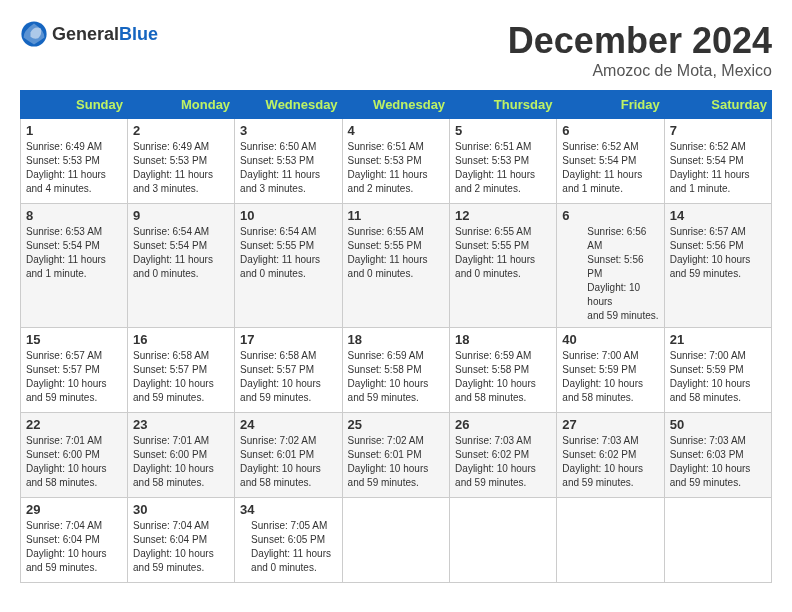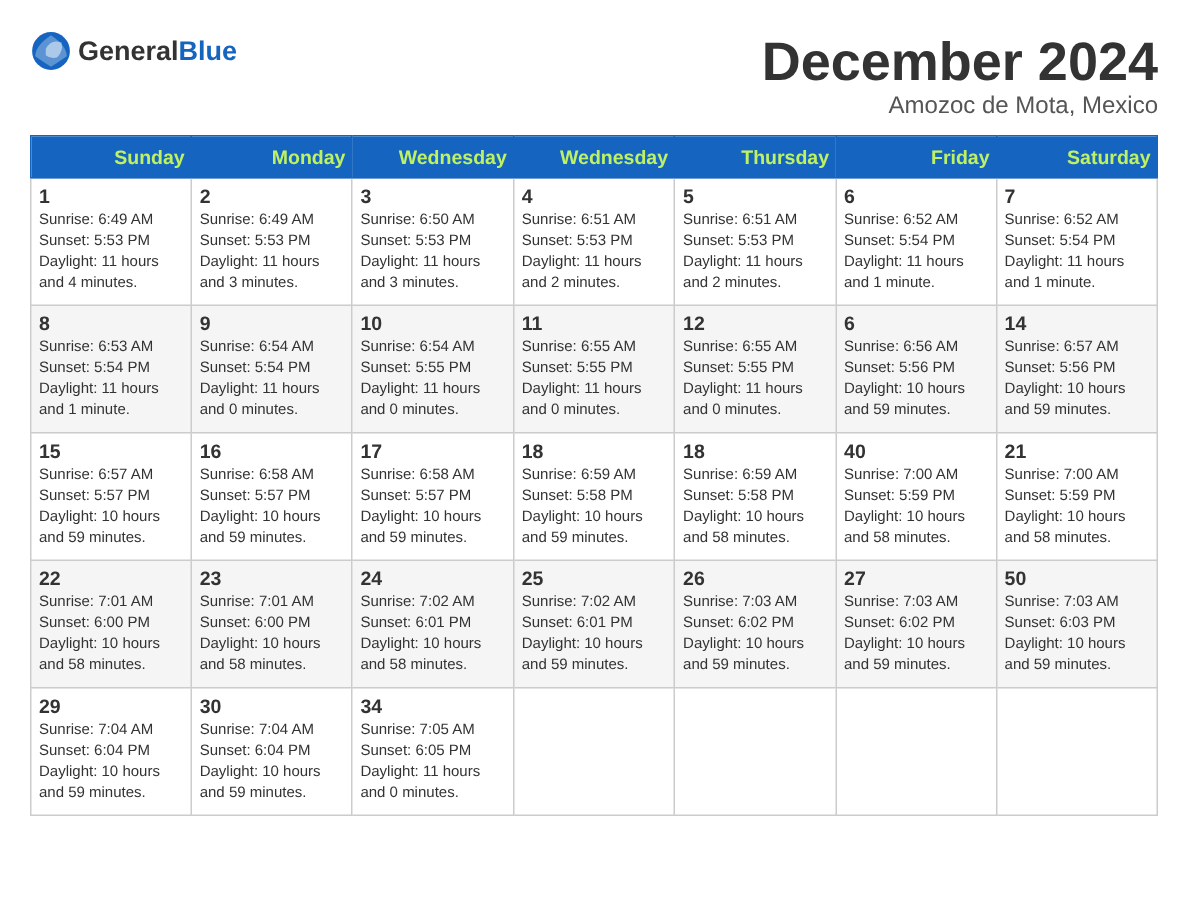--- a/index.html
+++ b/index.html
@@ -193,21 +193,21 @@
         </td>
         <td>
           <span class="day-number">12</span>
           <div class="day-info" style="white-space: pre-line;">Sunrise: 6:55 AM
 Sunset: 5:55 PM
 Daylight: 11 hours
 and 0 minutes.</div>
         </td>
         <td>
           <span class="day-number">6</span>
-          <div class="day-info" style="white-space: pre-line;">Sunrise: 6:56 AM
+          <div class="day-info" style="white-space: pre-line; margin-left: 25px;">Sunrise: 6:56 AM
 Sunset: 5:56 PM
 Daylight: 10 hours
 and 59 minutes.</div>
         </td>
         <td>
           <span class="day-number">14</span>
           <div class="day-info" style="white-space: pre-line;">Sunrise: 6:57 AM
 Sunset: 5:56 PM
 Daylight: 10 hours
 and 59 minutes.</div>
@@ -325,21 +325,21 @@
         </td>
         <td>
           <span class="day-number">30</span>
           <div class="day-info" style="white-space: pre-line;">Sunrise: 7:04 AM
 Sunset: 6:04 PM
 Daylight: 10 hours
 and 59 minutes.</div>
         </td>
         <td>
           <span class="day-number">34</span>
-          <div class="day-info" style="white-space: pre-line;">Sunrise: 7:05 AM
+          <div class="day-info" style="white-space: pre-line; margin-left: 11px;">Sunrise: 7:05 AM
 Sunset: 6:05 PM
 Daylight: 11 hours
 and 0 minutes.</div>
         </td>
         <td class="empty-cell"></td>
         <td class="empty-cell"></td>
         <td class="empty-cell"></td>
         <td class="empty-cell"></td>
       </tr>
     </tbody>

